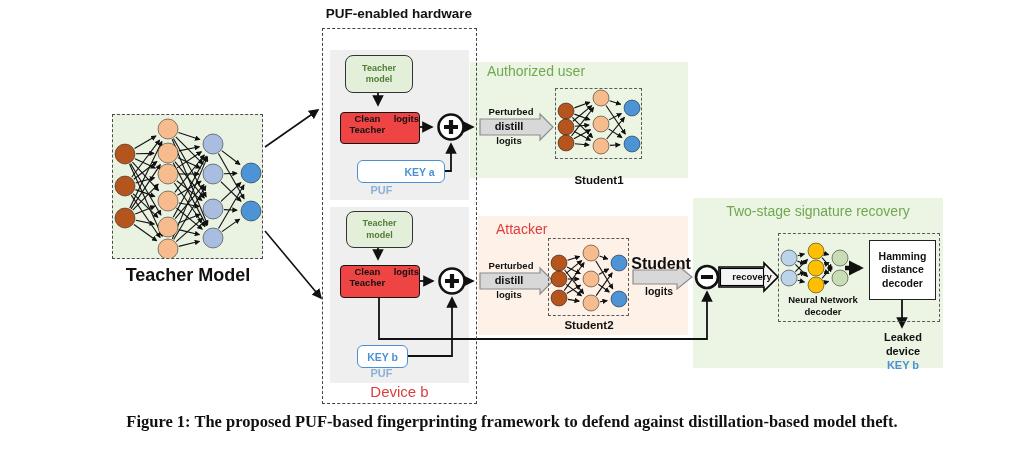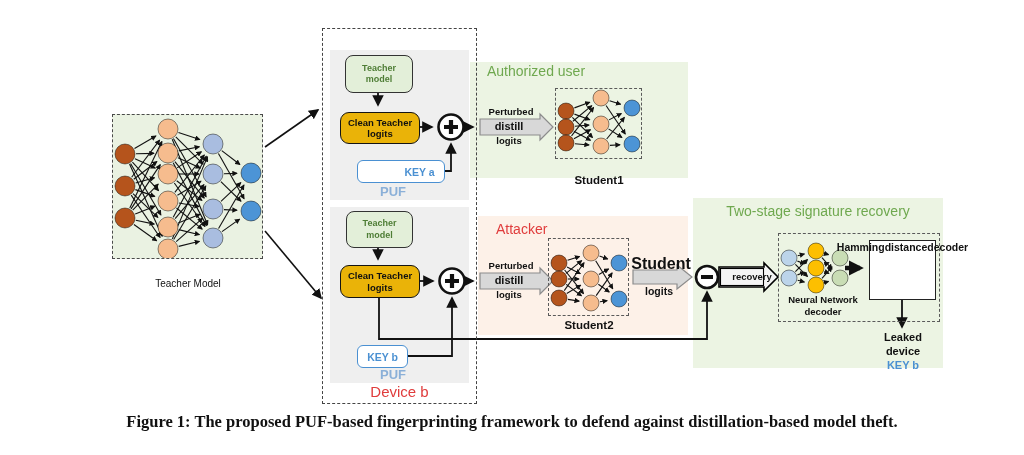--- a/index.html
+++ b/index.html
@@ -6,36 +6,36 @@
   .stage{position:relative;width:1024px;height:455px;background:#fff;
          font-family:"Liberation Sans",sans-serif;color:#111;overflow:hidden;}
   .abs{position:absolute;}
   .ctr{text-align:center;}
   .panel-green{background:#ecf4e3;}
   .panel-pink{background:#fdf1e8;}
   .panel-gray{background:#efefef;}
   .dashed{border:1.6px dashed #5a5a5a;}
   .dashed-dark{border:1.7px dashed #444;}
   .teacher-fig{background:#eaf2e2;border:1.7px dashed #4a4a4a;}
-  .rbox{background:#eab308;border:1.7px solid #141414;border-radius:9px;
-        display:flex;flex-direction:column;justify-content:center;
+  .rbox{background:#ef4444;border:1.7px solid #141414;border-radius:4px;
+        display:flex;flex-direction:row;justify-content:center;
         font-weight:bold;font-size:9.5px;line-height:1.2;text-align:center;}
   .gbox{background:#e3efd9;border:1.4px solid #333;border-radius:8px;
         display:flex;flex-direction:column;justify-content:center;
         font-weight:bold;font-size:9px;line-height:1.25;text-align:center;color:#4e7d35;}
   .keybox{background:#fff;border:1.8px solid #4a90d2;border-radius:6px;
         display:flex;align-items:center;justify-content:center;
         font-weight:bold;font-size:10.5px;color:#4a90d2;}
-  .puflbl{font-weight:bold;font-size:13px;color:#8bb0d8;text-align:right;}
+  .puflbl{font-weight:bold;font-size:11px;color:#8bb0d8;text-align:center;}
   .title-green{font-size:14px;color:#6fa84f;}
   .title-red{font-size:14px;color:#e03c3c;}
   .dev-lbl{font-size:15px;}
   .small-b{font-weight:bold;font-size:9.5px;line-height:1.2;}
   .netlbl{font-weight:bold;font-size:11.5px;}
-  .hambox{background:#fff;border:1.6px solid #222;display:flex;flex-direction:row;
+  .hambox{background:#fff;border:1.6px solid #222;display:flex;flex-direction:column;
         justify-content:center;text-align:center;font-weight:bold;font-size:10.5px;line-height:1.3;}
   .caption{font-family:"Liberation Serif",serif;font-weight:bold;font-size:16.5px;}
   svg{display:block;}
   .overlay{pointer-events:none;}
 </style>
 </head>
 <body>
 
 <div class="stage">
 
@@ -166,22 +166,23 @@
         <circle cx="55" cy="112" r="10" fill="#f6bc8e" stroke="rgba(0,0,0,0.45)" stroke-width="1"></circle>
         <circle cx="55" cy="134" r="10" fill="#f6bc8e" stroke="rgba(0,0,0,0.45)" stroke-width="1"></circle>
         <circle cx="100" cy="29" r="10" fill="#a9bde0" stroke="rgba(0,0,0,0.45)" stroke-width="1"></circle>
         <circle cx="100" cy="59" r="10" fill="#a9bde0" stroke="rgba(0,0,0,0.45)" stroke-width="1"></circle>
         <circle cx="100" cy="94" r="10" fill="#a9bde0" stroke="rgba(0,0,0,0.45)" stroke-width="1"></circle>
         <circle cx="100" cy="123" r="10" fill="#a9bde0" stroke="rgba(0,0,0,0.45)" stroke-width="1"></circle>
         <circle cx="138" cy="58" r="10" fill="#4c94d6" stroke="rgba(0,0,0,0.45)" stroke-width="1"></circle>
         <circle cx="138" cy="96" r="10" fill="#4c94d6" stroke="rgba(0,0,0,0.45)" stroke-width="1"></circle>
       </svg>
   </div>
-  <div class="abs ctr" style="left:104px;top:278px;width:168px;font-weight:normal;font-size:10px;">Teacher Model</div>
-
+  <div class="abs ctr" style="left:104px;top:265px;width:168px;font-weight:bold;font-size:18px;">Teacher Model</div>
+
+  <div class="abs ctr" style="left:318px;top:6px;width:162px;font-weight:bold;font-size:13.5px;">PUF-enabled hardware</div>
   <div class="abs dashed-dark" style="left:322px;top:28px;width:153px;height:374px;"></div>
 
   <div class="abs gbox" style="left:345px;top:55px;width:66px;height:36px;">
     <span>Teacher</span>
     <span>model</span>
   </div>
   <div class="abs rbox" style="left:340px;top:112px;width:78px;height:30px;">
     <span>Clean Teacher</span>
     <span>logits</span>
   </div>

